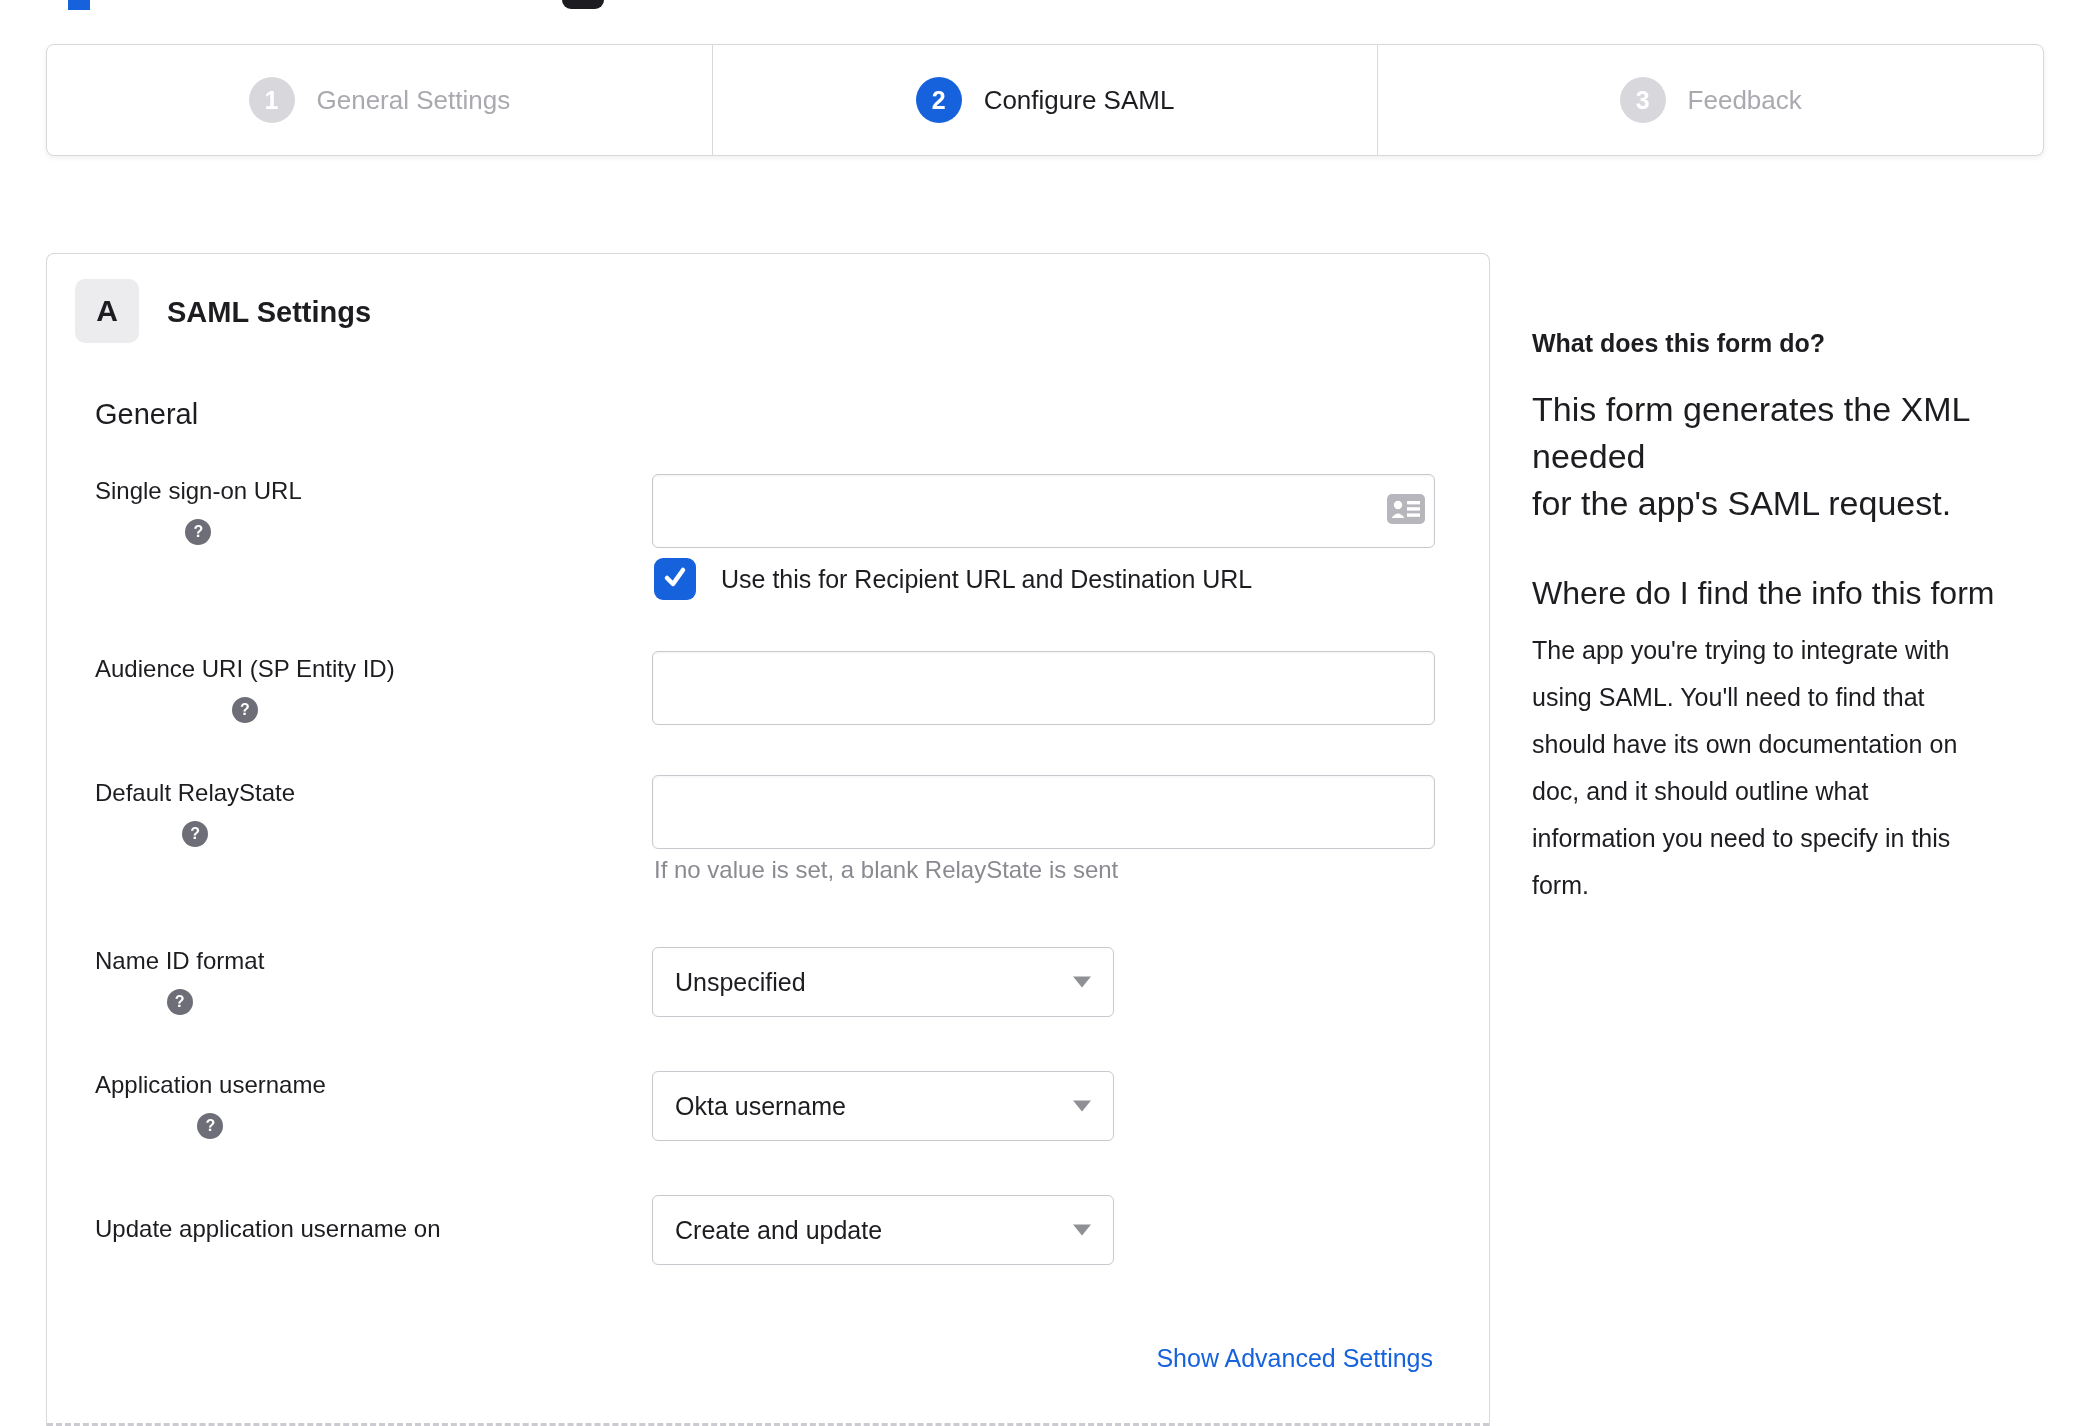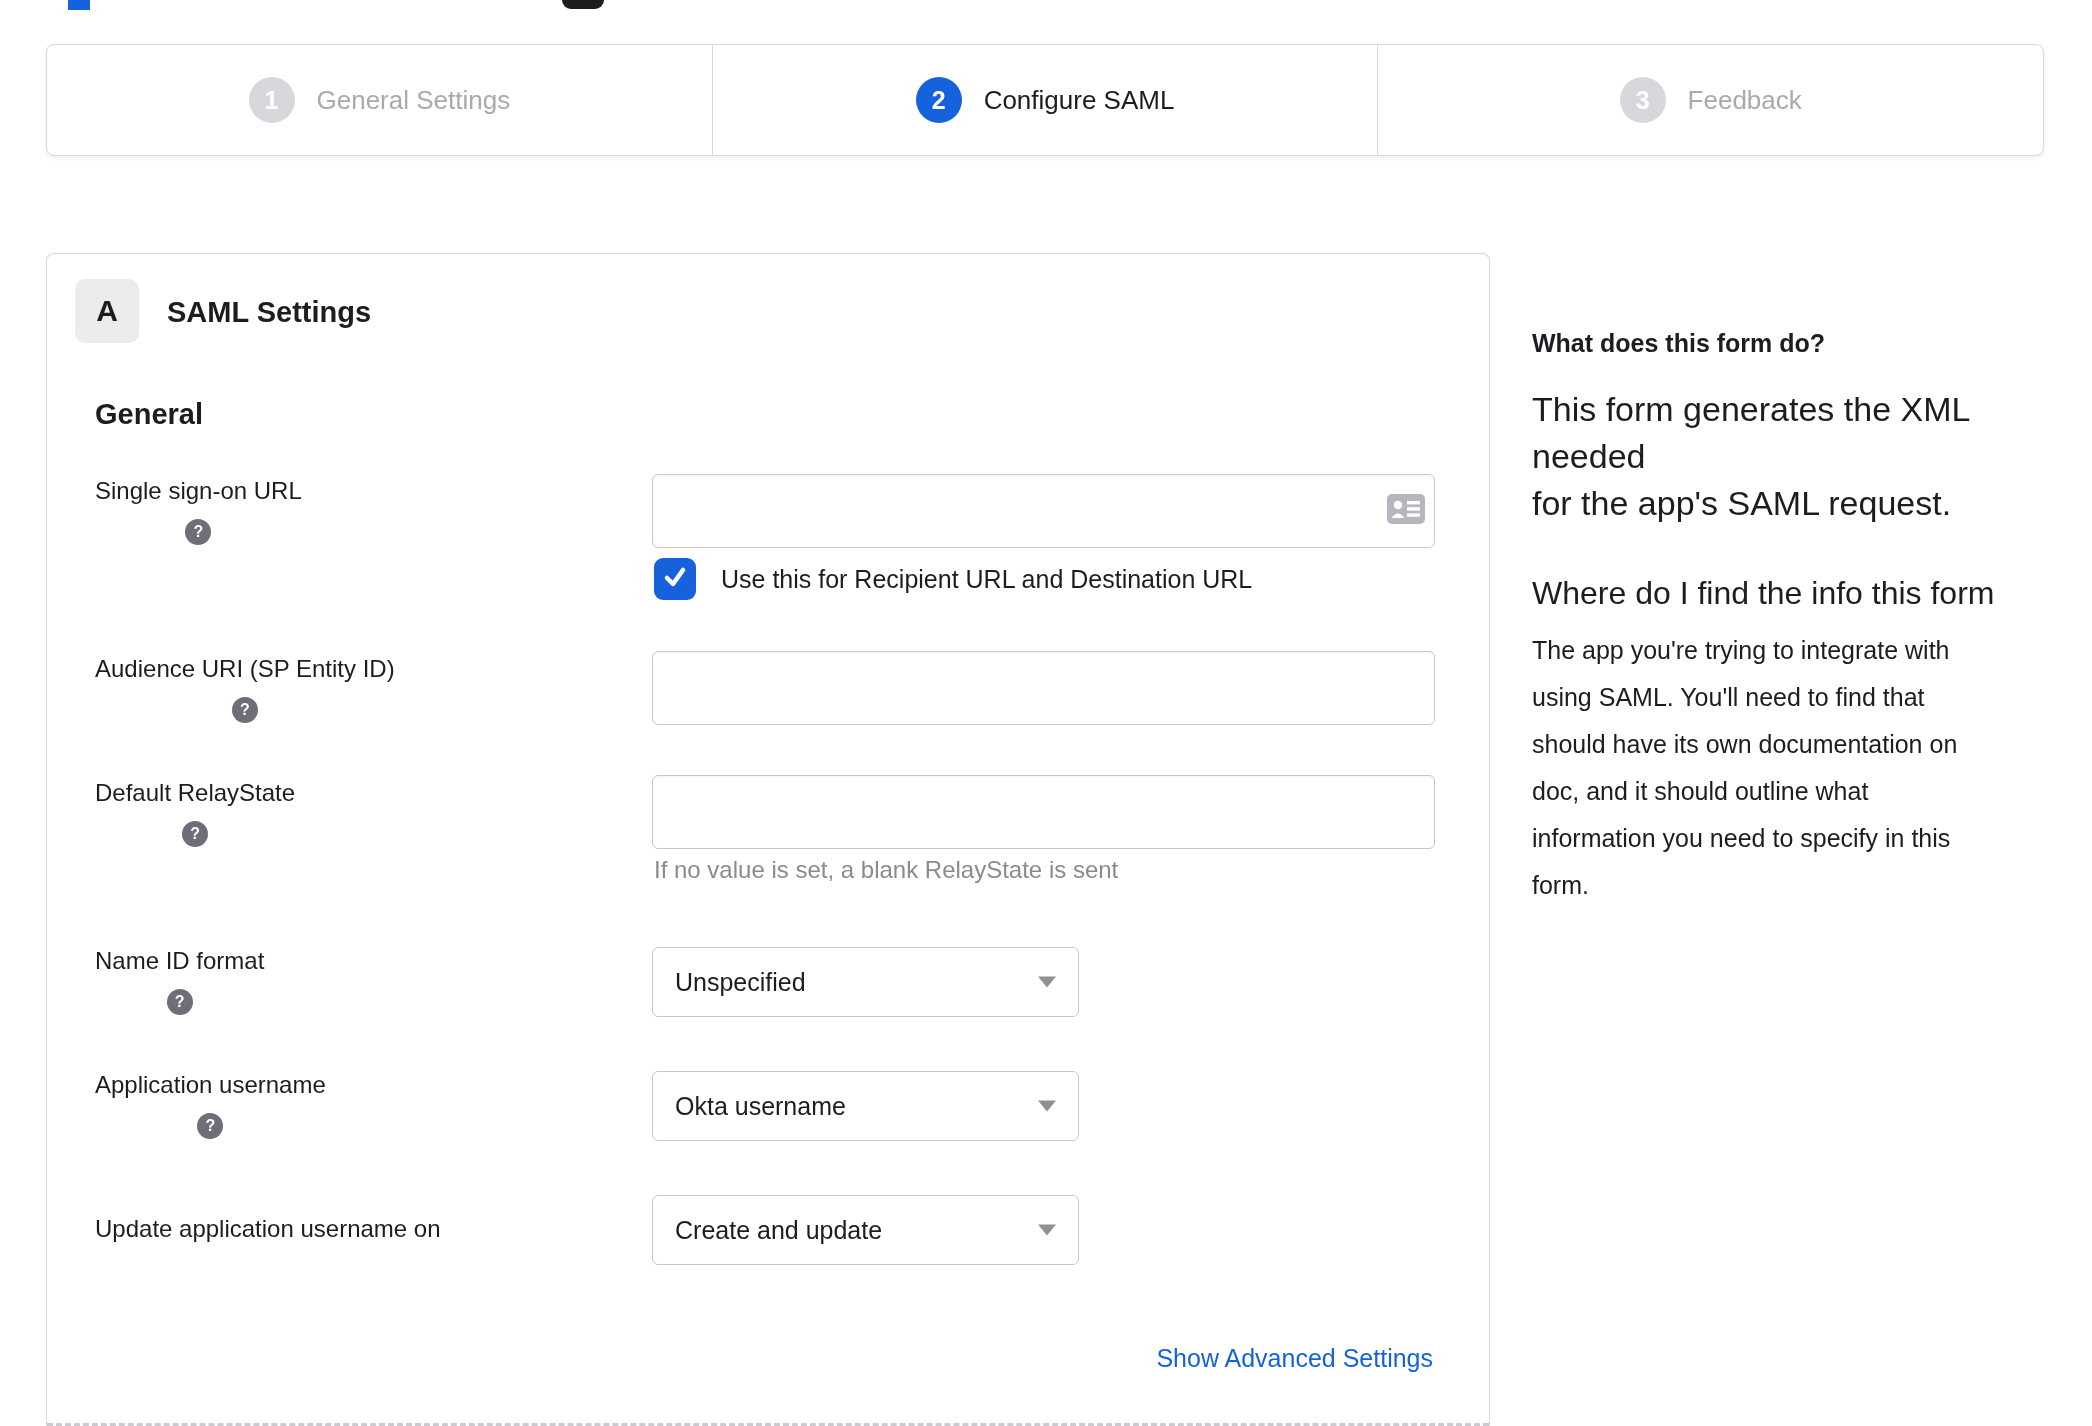--- a/index.html
+++ b/index.html
@@ -41,21 +41,21 @@
   }
   .panel-dash { position:absolute; left:0; right:0; bottom:0; border-top:3px dashed #cbcbd1; }
 
   .badge-a {
     position:absolute; left:28px; top:25px; width:64px; height:64px;
     background:#ececee; border-radius:10px;
     display:flex; align-items:center; justify-content:center;
     font-size:30px; font-weight:bold; color:#1d1d21;
   }
   .panel-title { position:absolute; left:120px; top:42px; font-size:29px; font-weight:bold; }
-  .group-title { position:absolute; left:48px; top:144px; font-size:29px; font-weight:bold; }
+  .group-title { position:absolute; left:48px; top:144px; font-size:29px; font-weight:normal; }
 
   .flabel {
     position:absolute; left:48px; transform:translateY(-50%);
     display:flex; align-items:center; gap:14px; font-size:24px; color:#1d1d21;flex-direction:column;
   }
   .help-icon {
     width:26px; height:26px; border-radius:50%; background:#6e6e78; color:#fff;
     display:flex; align-items:center; justify-content:center;
     font-size:16px; font-weight:bold; cursor:pointer; flex:0 0 auto;
   }
@@ -72,21 +72,21 @@
   .cbox {
     position:absolute; left:607px; width:42px; height:42px;
     background:#1662dd; border-radius:9px;
     display:flex; align-items:center; justify-content:center; cursor:pointer;
   }
   .cb-label { position:absolute; left:674px; transform:translateY(-50%); font-size:25px; }
 
   .hint { position:absolute; left:607px; transform:translateY(-50%); font-size:24px; color:#8a8a91; }
 
   .tselect {
-    position:absolute; left:605px; width:427px; height:70px;
+    position:absolute; left:605px; width:462px; height:70px;
     border:1px solid #c8c8ce; border-radius:6px; background:#fff;
     display:flex; align-items:center; padding:0 54px 0 22px;
     font-size:25px; color:#1d1d21; cursor:pointer;
   }
   .caret {
     position:absolute; right:22px; top:50%; transform:translateY(-50%);
     width:0; height:0;
     border-left:9px solid transparent; border-right:9px solid transparent;
     border-top:11px solid #8f8f96;
   }

